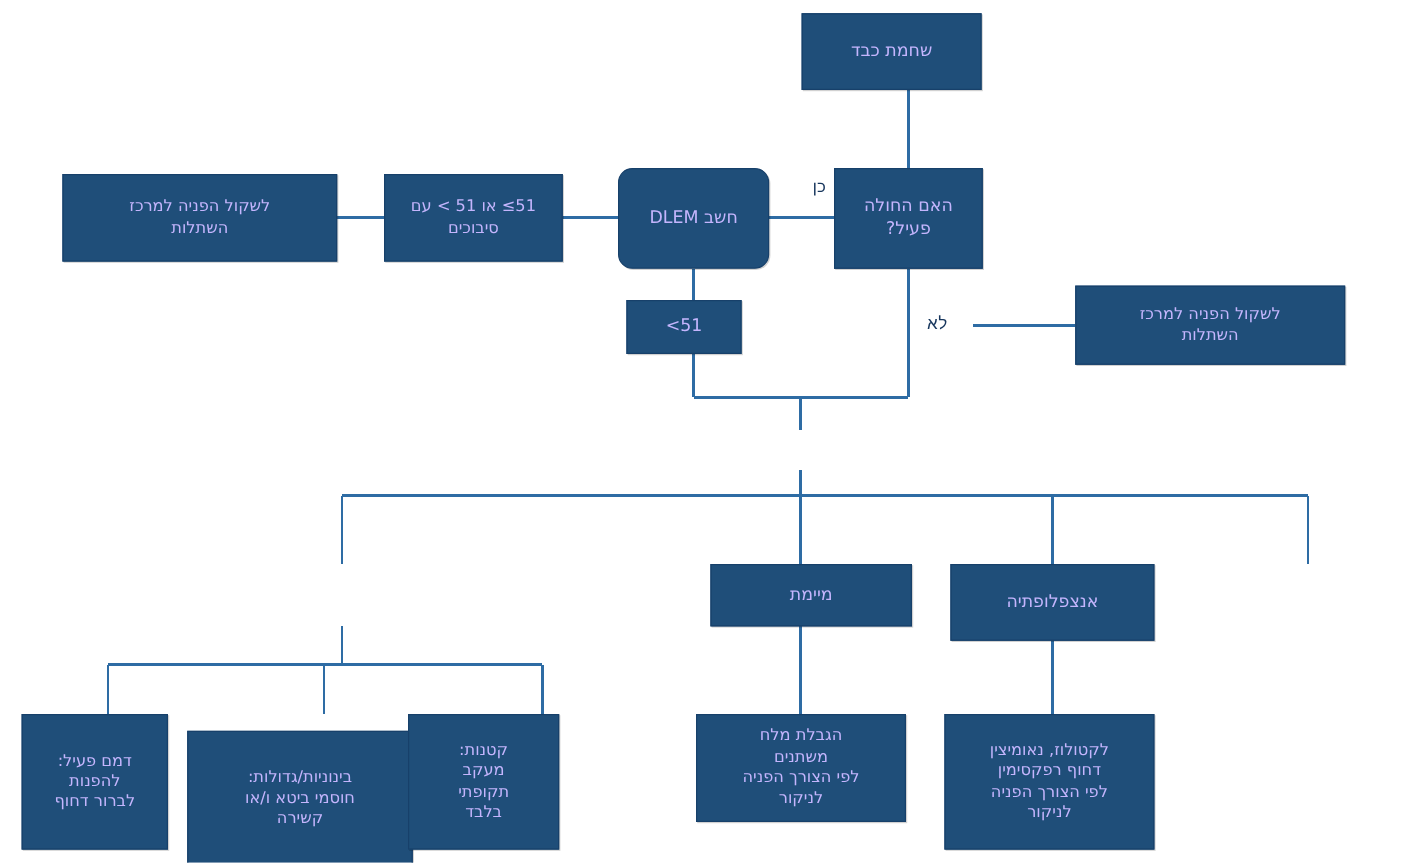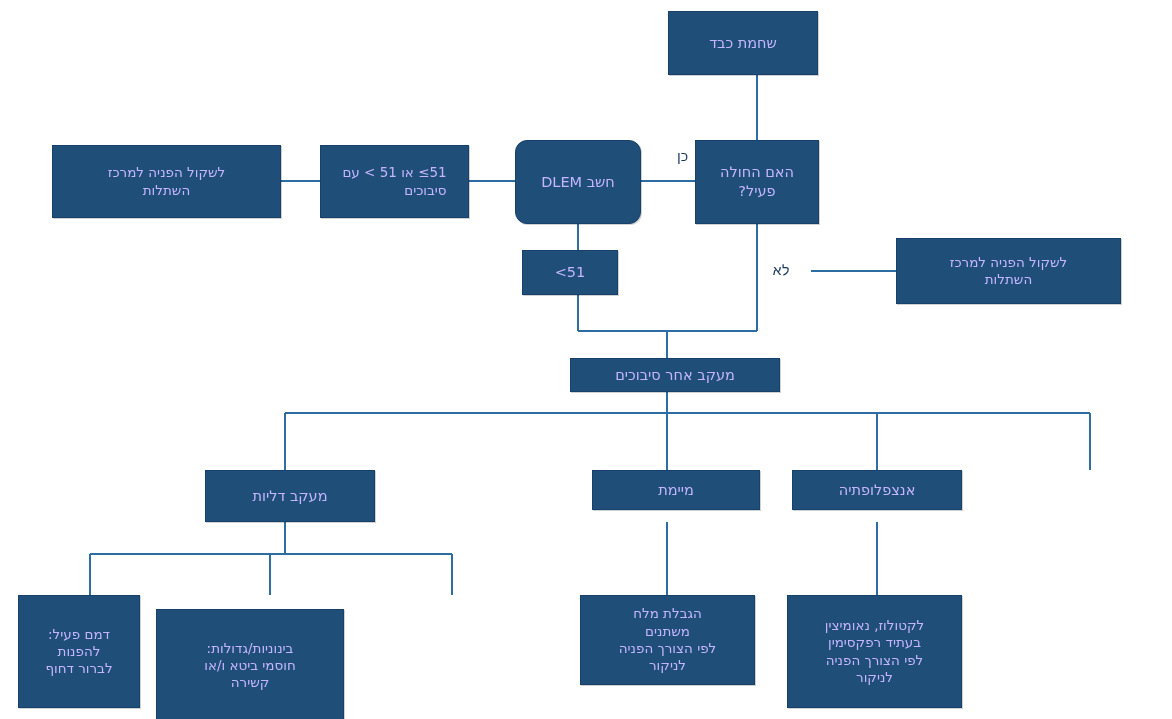--- a/index.html
+++ b/index.html
@@ -104,56 +104,58 @@
     </g>
   </svg>
 
   <div class="node" style="left:668px; top:11px; width:150px; height:64px;">שחמת כבד</div>
 
   <div class="node" style="left:695px; top:140px; width:124px; height:84px;">האם החולה
 פעיל?</div>
 
   <div class="node" style="left:515px; top:140px; width:126px; height:84px;border-radius:12px;">חשב MELD</div>
 
-  <div class="node small" style="left:320px; top:145px; width:149px; height:73px;text-align:right;">15≥ או 15 &gt; עם
+  <div class="node small" style="left:320px; top:145px; width:149px; height:73px;">15≥ או 15 &gt; עם
 סיבוכים</div>
 
   <div class="node small" style="left:52px; top:145px; width:229px; height:73px;">לשקול הפניה למרכז
 השתלות</div>
 
   <div class="node" style="left:522px; top:250px; width:96px; height:45px;">15&gt;</div>
 
   <div class="node small" style="left:896px; top:238px; width:225px; height:66px;">לשקול הפניה למרכז
 השתלות</div>
 
-  <div class="node" style="left:570px; top:358px; width:210px; height:34px;">מעקב אחר סיבוכים</div>
 
-  <div class="node" style="left:205px; top:470px; width:170px; height:52px;">מעקב דליות</div>
 
-  <div class="node" style="left:592px; top:470px; width:168px; height:40px;">מיימת</div>
+  <div class="node" style="left:592px; top:470px; width:168px; height:52px;">מיימת</div>
 
-  <div class="node" style="left:792px; top:470px; width:170px; height:40px;">אנצפלופתיה</div>
+  <div class="node" style="left:792px; top:470px; width:170px; height:64px;">אנצפלופתיה</div>
 
 
   <div class="node small" style="left:18px; top:595px; width:122px; height:113px;">דמם פעיל:
 להפנות
 לברור דחוף</div>
 
   <div class="node small" style="left:156px; top:609px; width:188px; height:113px;">בינוניות/גדולות:
 חוסמי ביטא ו/או
 קשירה</div>
 
+  <div class="node small" style="left:340px; top:595px; width:126px; height:113px;">קטנות:
+מעקב
+תקופתי
+בלבד</div>
 
   <div class="node small" style="left:580px; top:595px; width:175px; height:90px;">הגבלת מלח
 משתנים
 לפי הצורך הפניה
 לניקור</div>
 
   <div class="node small" style="left:787px; top:595px; width:175px; height:113px;">לקטולוז, נאומיצין
-בעתיד רפקסימין
+דחוף רפקסימין
 לפי הצורך הפניה
 לניקור</div>
 
   <div class="edge-label" style="left:657px; top:149px;margin-left:20px;">כן</div>
 
   <div class="edge-label" style="left:773px; top:264px;font-family:Liberation Mono, monospace;">לא</div>
 
 </div>
 
 </body></html>

